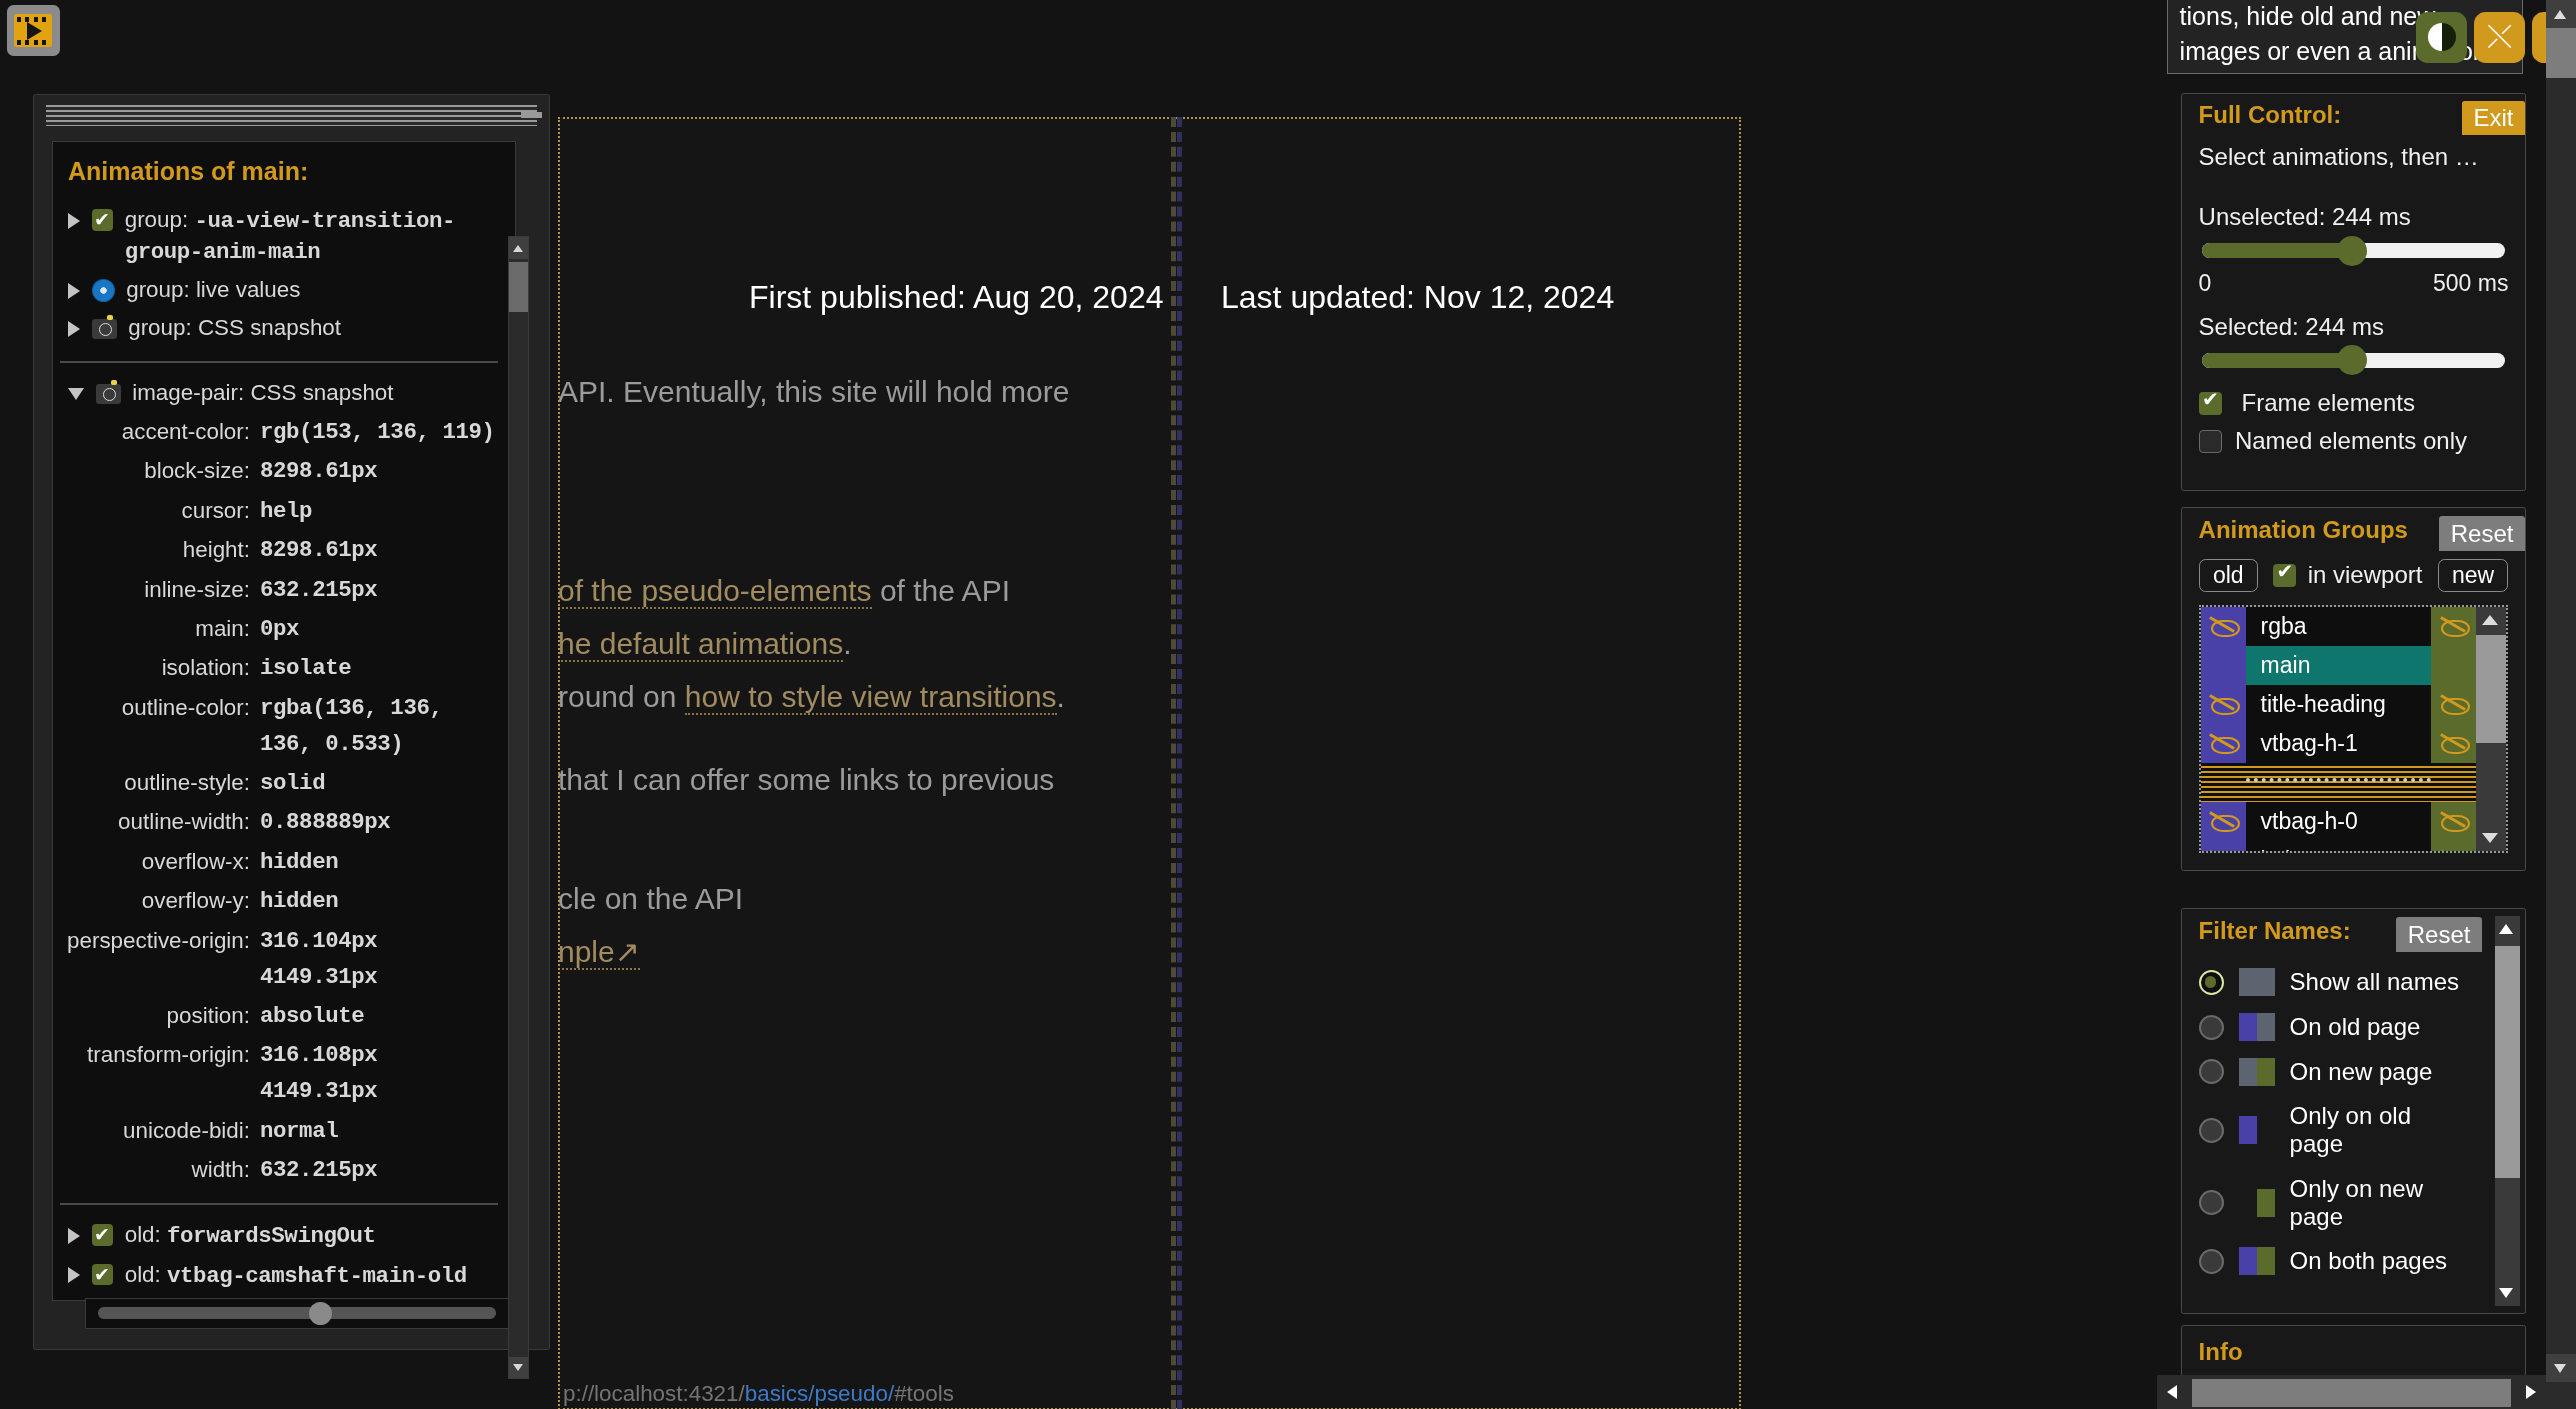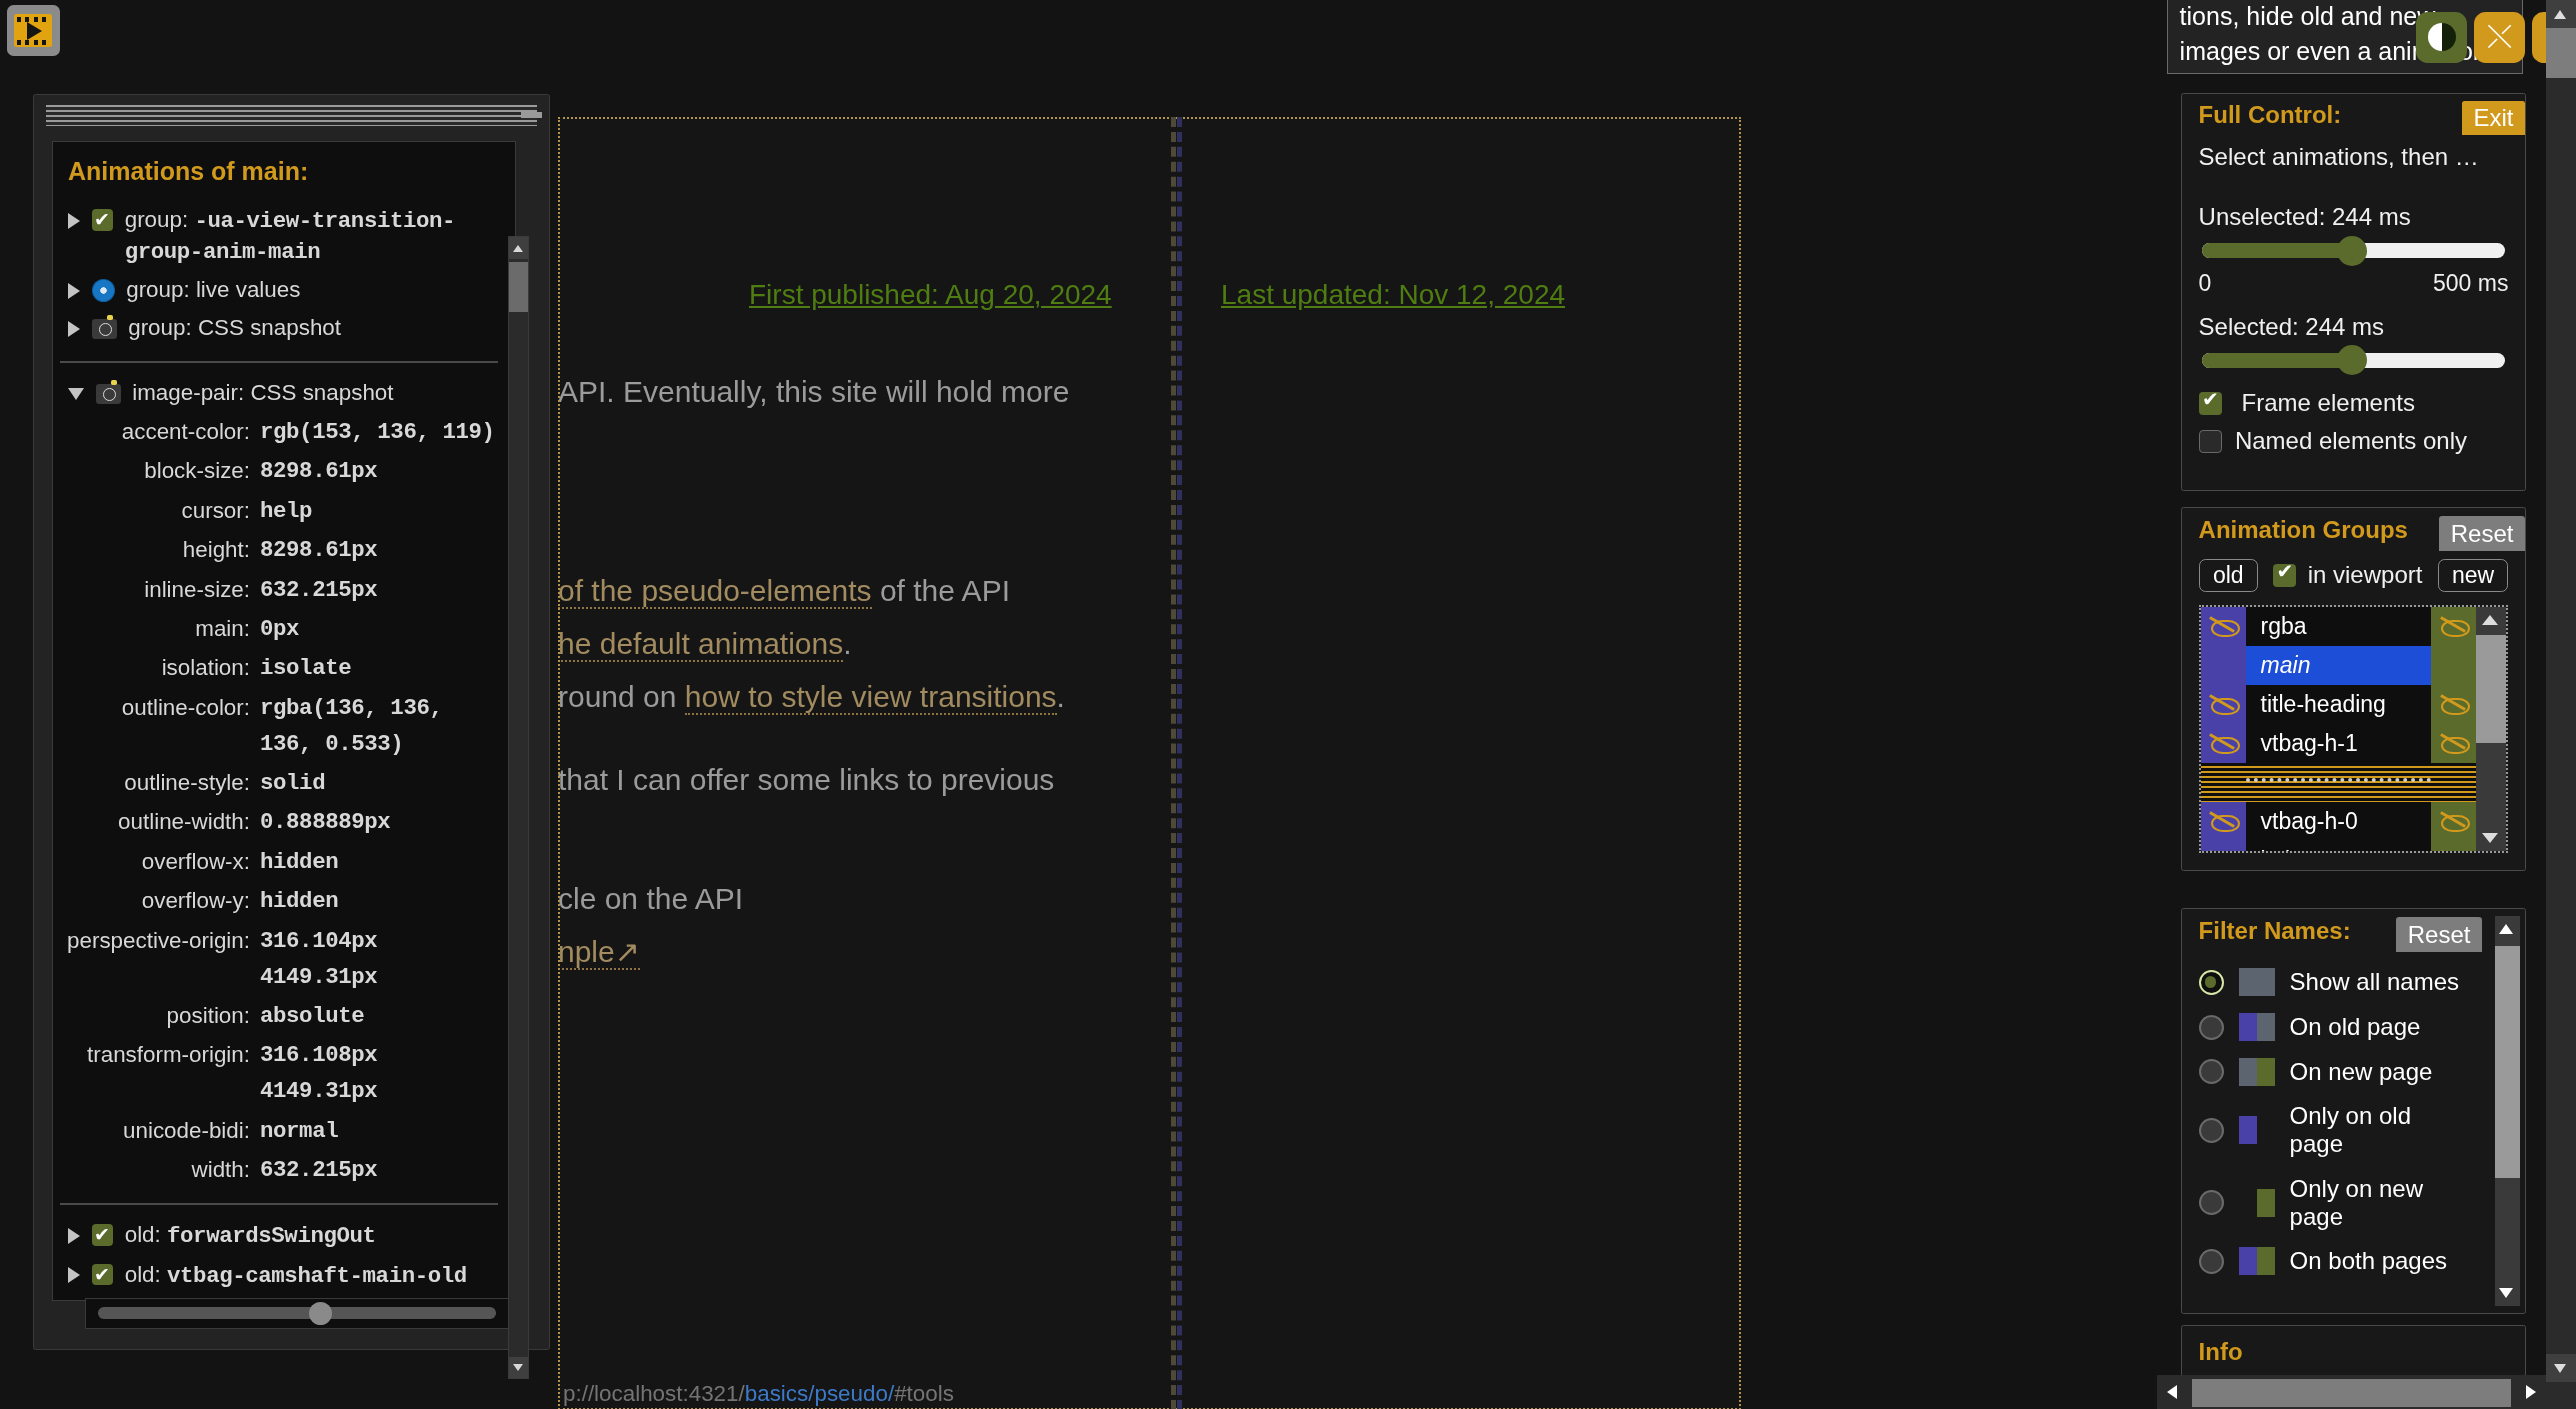--- a/index.html
+++ b/index.html
@@ -24,21 +24,21 @@
     position: absolute; left: 1171px; top: 117px; width: 0; height: 1293px;
     border-left: 5.8px dashed #4f4a35;
   }
   .vt-frame-split2 {
     position: absolute; left: 1177px; top: 117px; width: 0; height: 1293px;
     border-left: 5.8px dashed #2f3060;
   }
 
   .article { position: absolute; left: 558px; top: 117px; width: 1184px; height: 1293px; overflow: hidden; }
   .art-date {
-    position: absolute; font-size: 28px; color: #4d7c0f; font-family: "Liberation Sans", sans-serif; text-decoration: underline;
+    position: absolute; font-size: 32px; color: #ffffff; font-family: "Liberation Sans", sans-serif;
   }
   .date-pub { left: 191px; top: 162px; }
   .date-upd { left: 663px; top: 162px; }
 
   .art-line {
     position: absolute; font-size: 30px; color: #9a9a9a; line-height: 53px; white-space: nowrap;
   }
   .art-link {
     color: #a08a5e; text-decoration: none;
     border-bottom: 2.5px dotted #8d7440;
@@ -154,21 +154,21 @@
   .ag-btn { background: transparent; color: #fff; font-size: 23px; border: 1.7px solid #8a8a8a; border-radius: 6.6px; padding: 1.7px 13.3px; cursor: pointer; }
 
   .ag-list { margin-top: 13.3px; border: 2.5px dotted #9a9a9a; display: flex; position: relative; height: 248px; overflow: hidden; }
   .ag-col-left { width: 45px; flex: none; }
   .ag-col-right { width: 45px; flex: none; }
   .ag-col-mid { flex: 1; }
   .ag-cell { height: 39px; display: flex; align-items: center; justify-content: center; }
   .ag-cell.old { background: #4a41a8; }
   .ag-cell.new { background: #5a6b2c; }
   .ag-name { height: 39px; display: flex; align-items: center; padding-left: 15px; color: #fff; font-size: 23px; background: #0e0e0e; }
-  .ag-name.sel { background: #1d4ed8; font-style: italic; }
+  .ag-name.sel { background: #0f766e; }
   .eye { width: 25px; height: 16.6px; position: relative; }
   .eye::before { content:""; position:absolute; left:0; top:1.7px; width:25px; height:13.3px; border: 2.5px solid #d29a1c; border-radius: 50% / 60%; }
   .eye::after { content:""; position:absolute; left:-0.8px; top:-1.7px; width:28px; height:2.5px; background:#d29a1c; transform: rotate(30deg); transform-origin: left center; }
   .ag-divider { height: 39px; background-image: repeating-linear-gradient(to bottom, #0e0e0e 0 2.5px, #d29a1c 2.5px 5px); position: relative; }
   .ag-divider-dots { position:absolute; left:0; right:0; top:15px; height:0; border-top: 4.1px dotted #cfcfcf; }
   .ag-scroll { width: 30px; flex: none; background: #3a3a3a; position: relative; }
   .ag-scroll .thumb { position: absolute; left: 0; top: 28px; width: 100%; height: 108px; background: #9a9a9a; }
   .ag-scroll .a { position: absolute; left: 5.8px; border-left: 8.3px solid transparent; border-right: 8.3px solid transparent; }
   .ag-scroll .a.up { top: 8.3px; border-bottom: 10.8px solid #ddd; }
   .ag-scroll .a.dn { bottom: 8.3px; border-top: 10.8px solid #ddd; }

